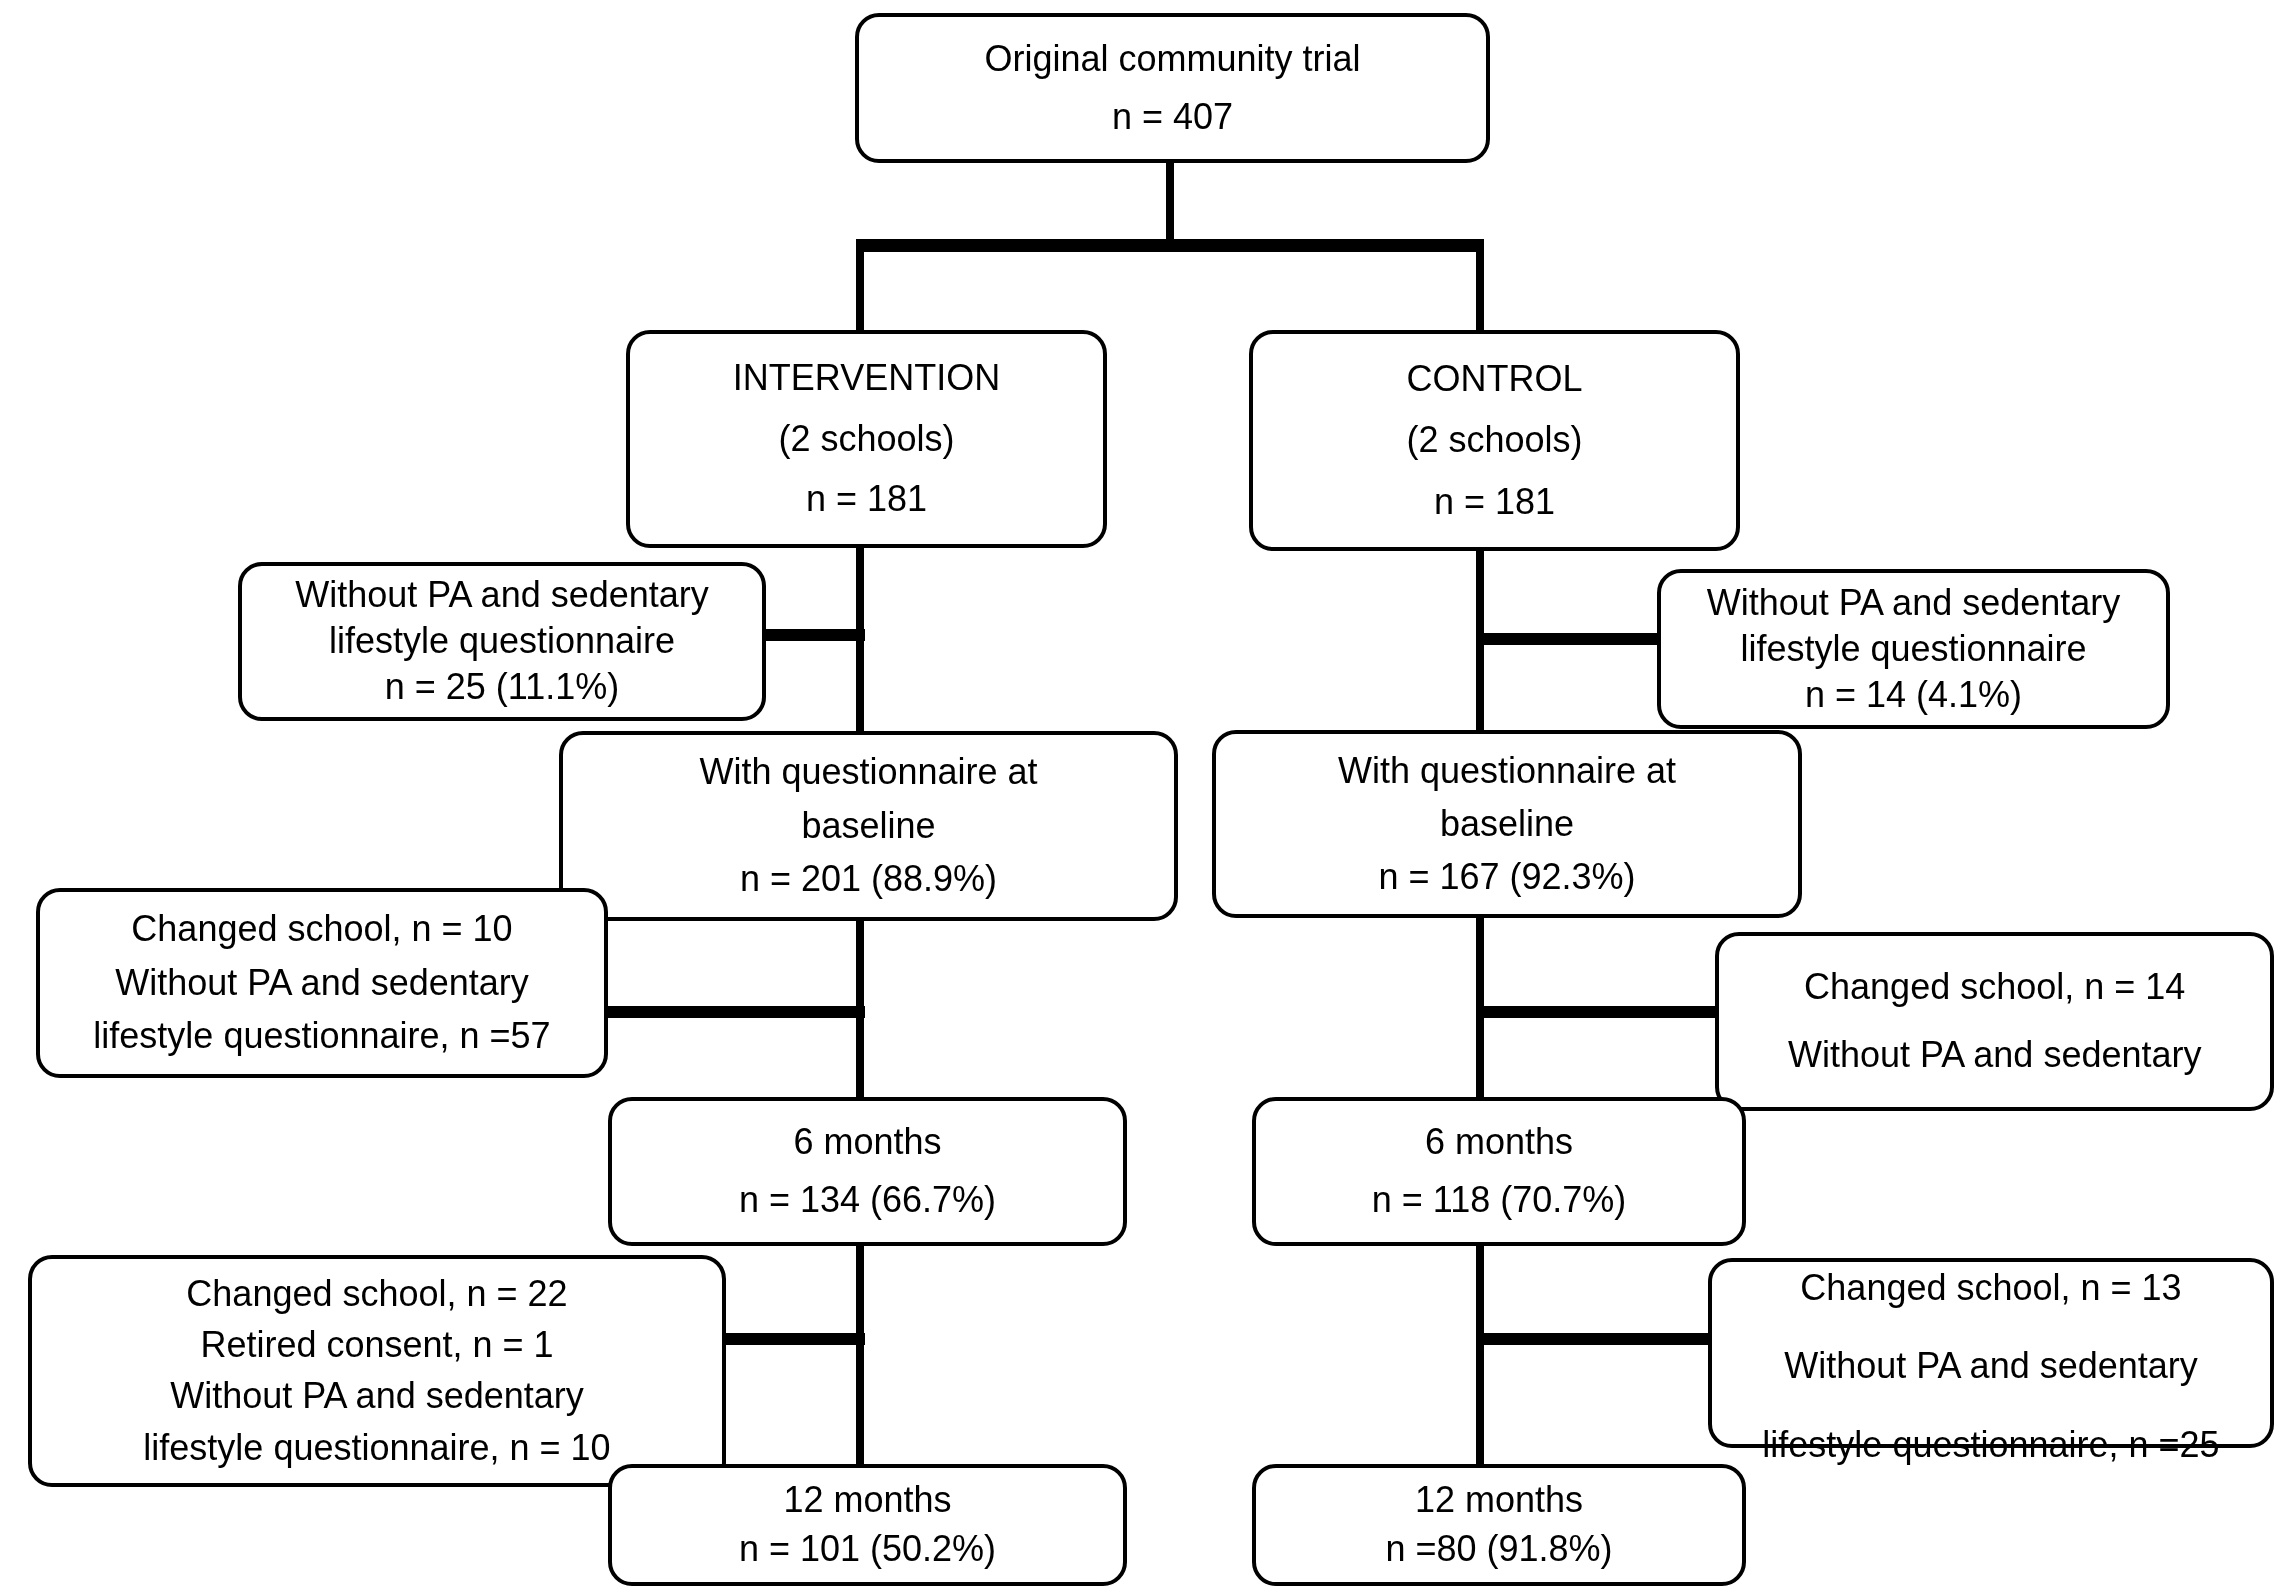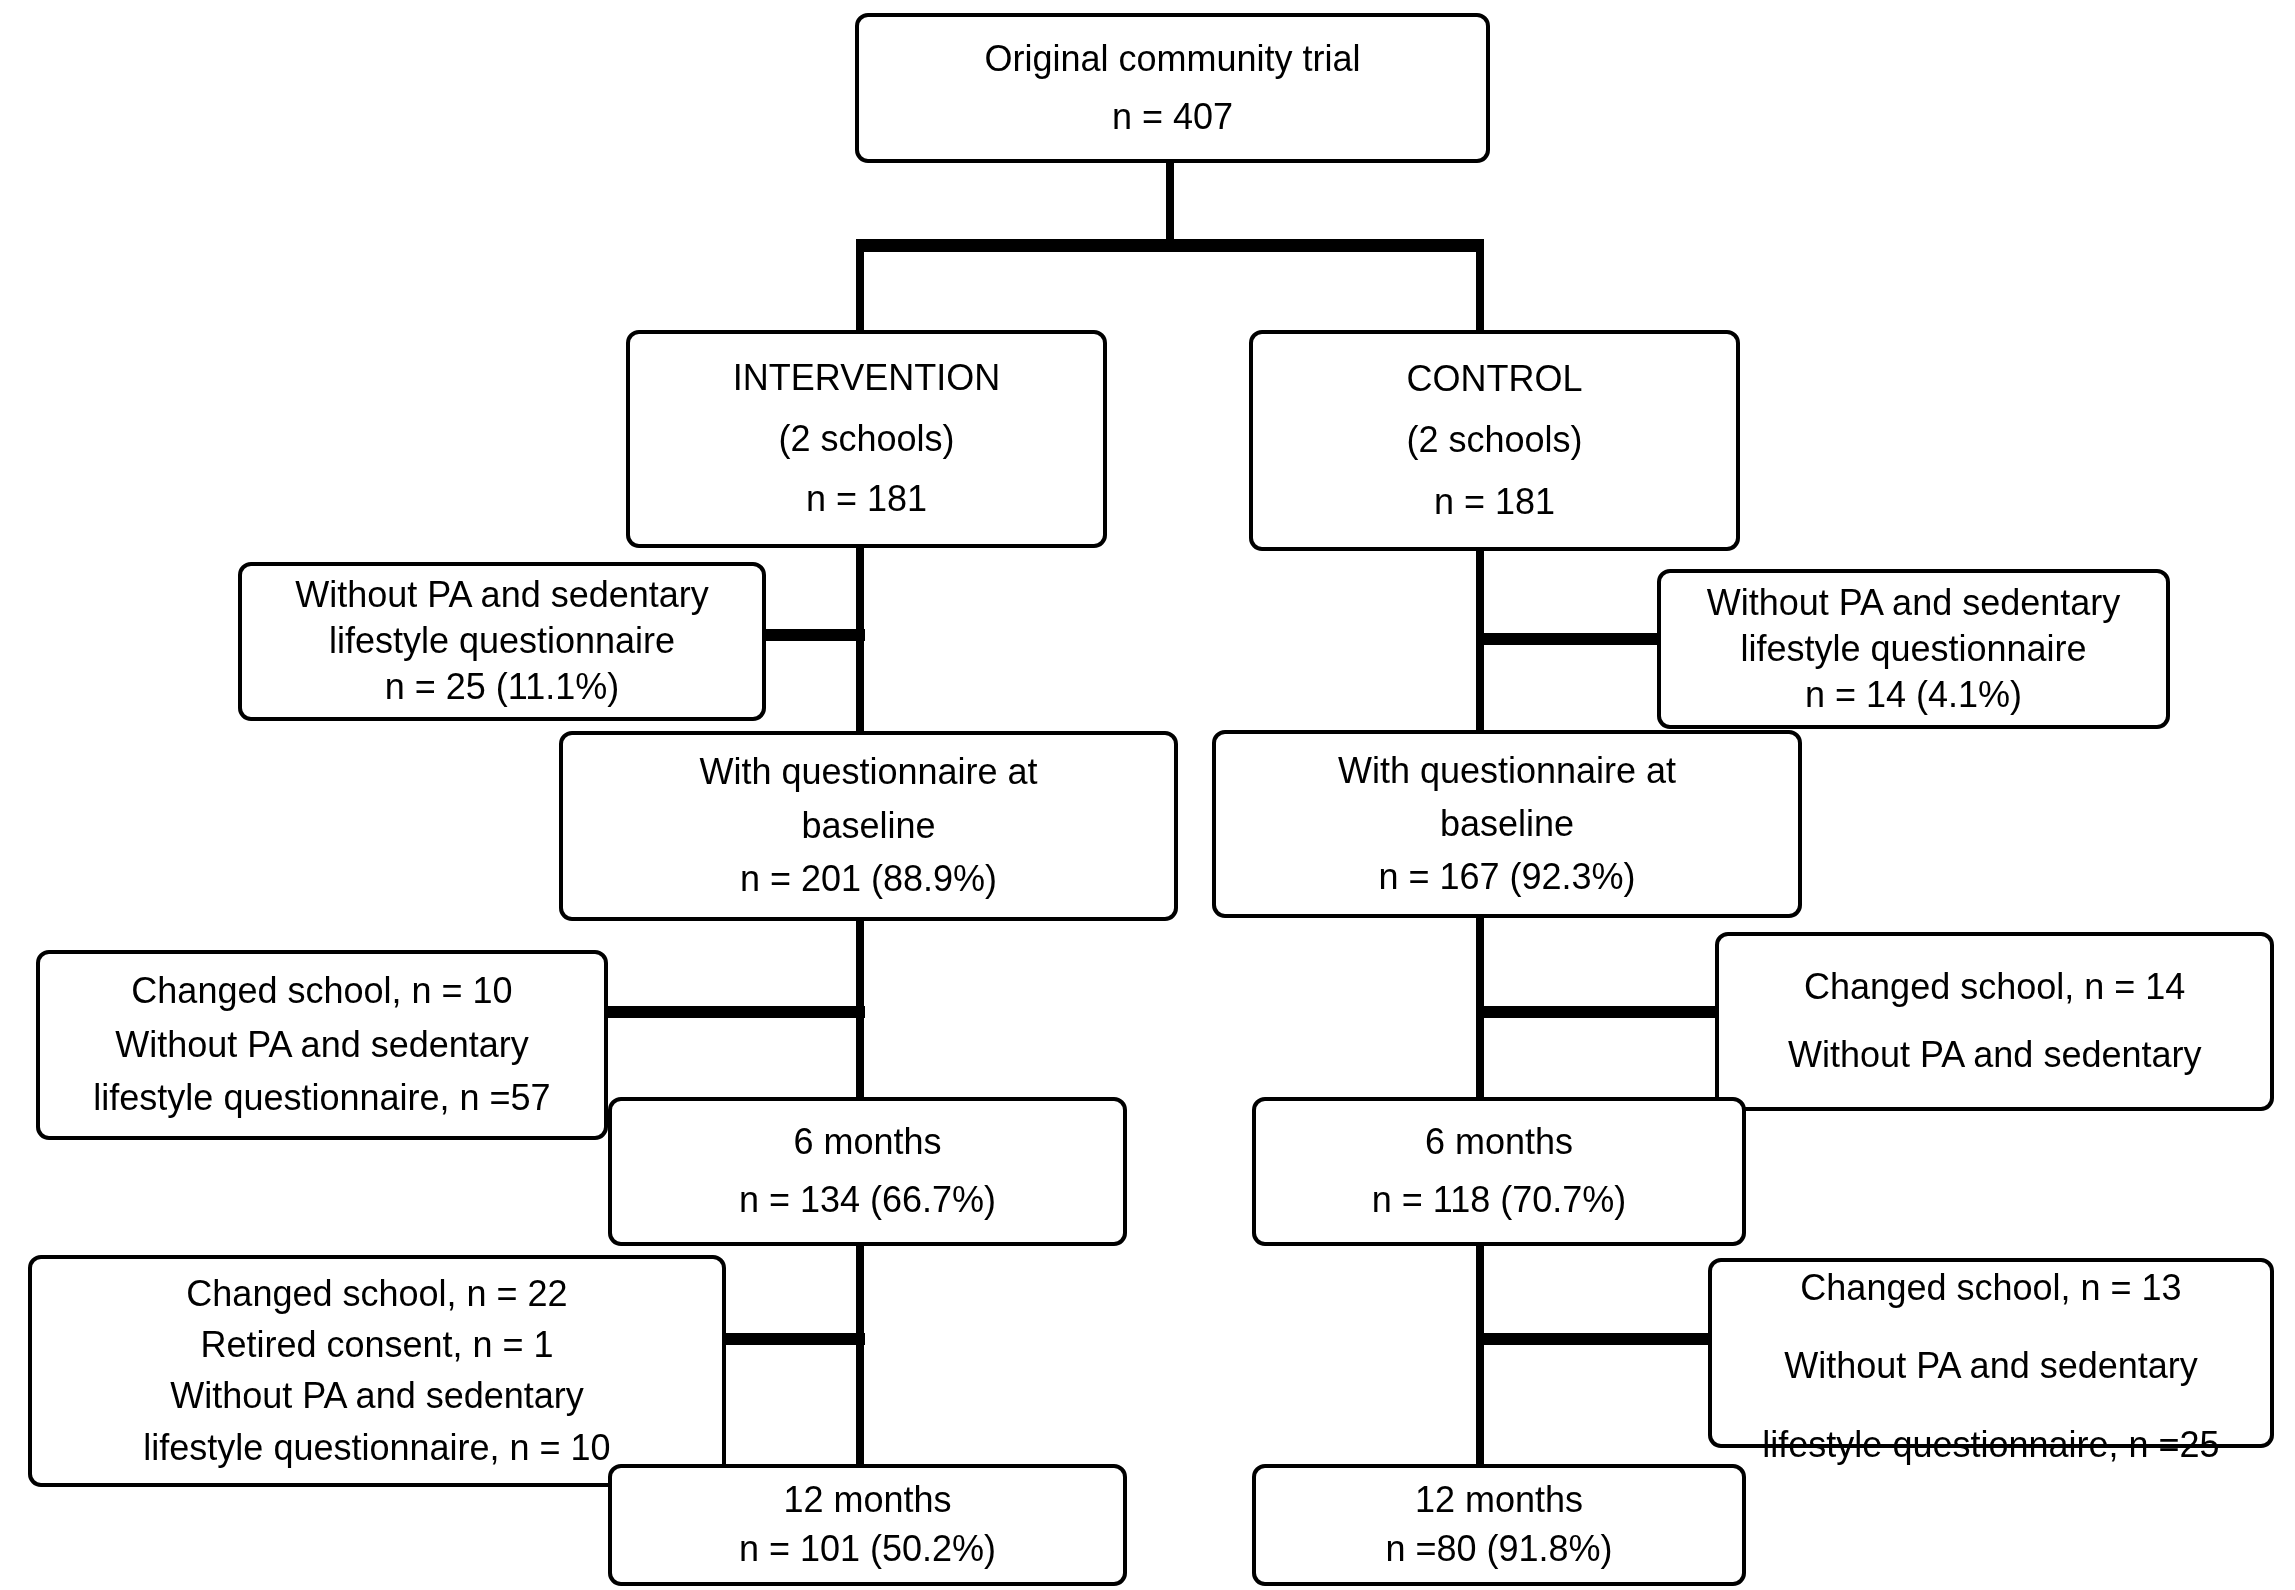--- a/index.html
+++ b/index.html
@@ -14,21 +14,21 @@
     background: #ffffff;
     font-family: "Liberation Sans", sans-serif;
     color: #000000;
     overflow: hidden;
   }
   .node {
     position: absolute;
     box-sizing: border-box;
     background: #ffffff;
     border: 4.2px solid #000000;
-    border-radius: 13px;
+    border-radius: 24px;
     display: flex;
     flex-direction: column;
     justify-content: space-evenly;
     align-items: center;
     text-align: center;
     padding: 4.8px 15.6px;
     font-size: 36px;
     line-height: 1.18;
     z-index: 2;
   }
@@ -99,21 +99,21 @@
     <div class="ln">baseline</div>
     <div class="ln">n = 201 (88.9%)</div>
   </div>
 
   <div class="node" style="left:1212px; top:730px; width:590px; height:188px;">
     <div class="ln">With questionnaire at</div>
     <div class="ln">baseline</div>
     <div class="ln">n = 167 (92.3%)</div>
   </div>
 
-  <div class="node" style="left:36px; top:950px; width:572px; height:190px;">
+  <div class="node" style="left:36px; top:888px; width:572px; height:190px;">
     <div class="ln">Changed school, n = 10</div>
     <div class="ln">Without PA and sedentary</div>
     <div class="ln">lifestyle questionnaire, n =57</div>
   </div>
 
   <div class="node" style="left:1715px; top:932px; width:559px; height:179px;padding-left:16px;">
     <div class="ln">Changed school, n = 14</div>
     <div class="ln">Without PA and sedentary</div>
   </div>
 

